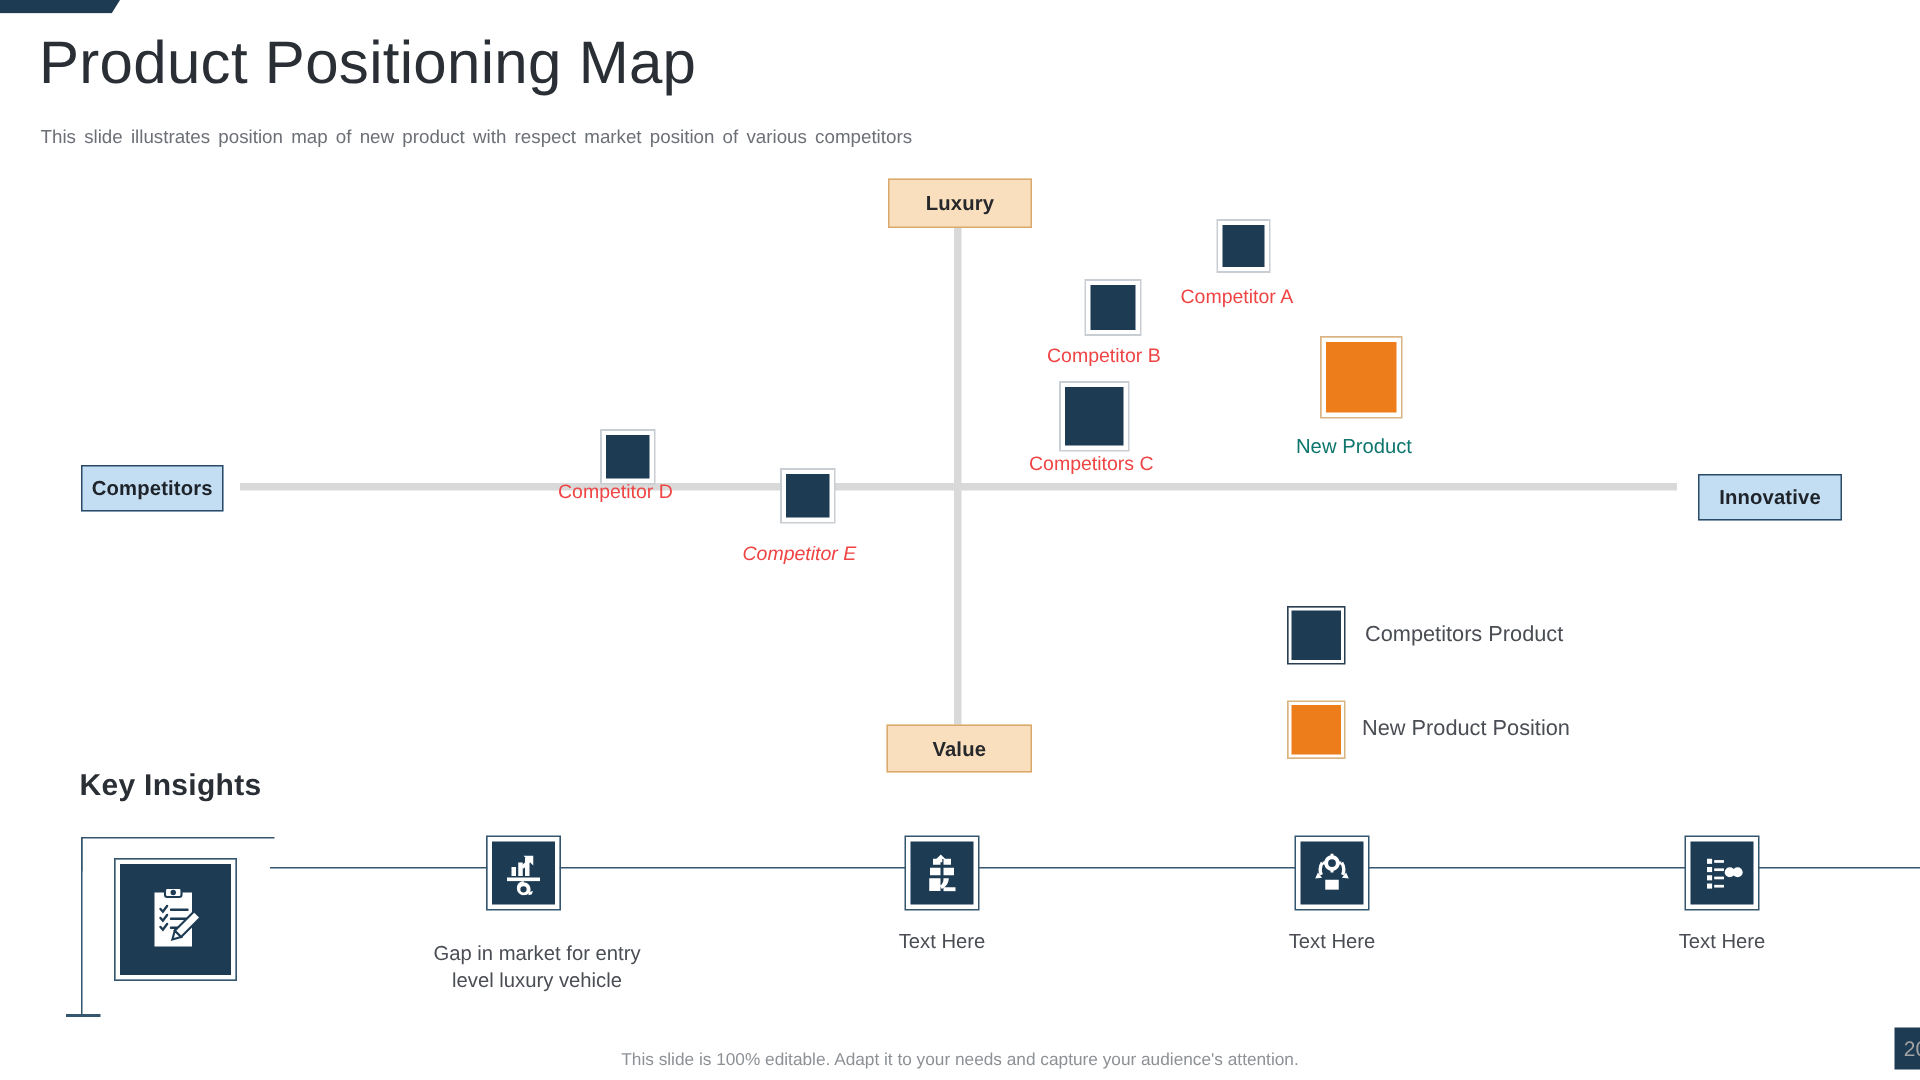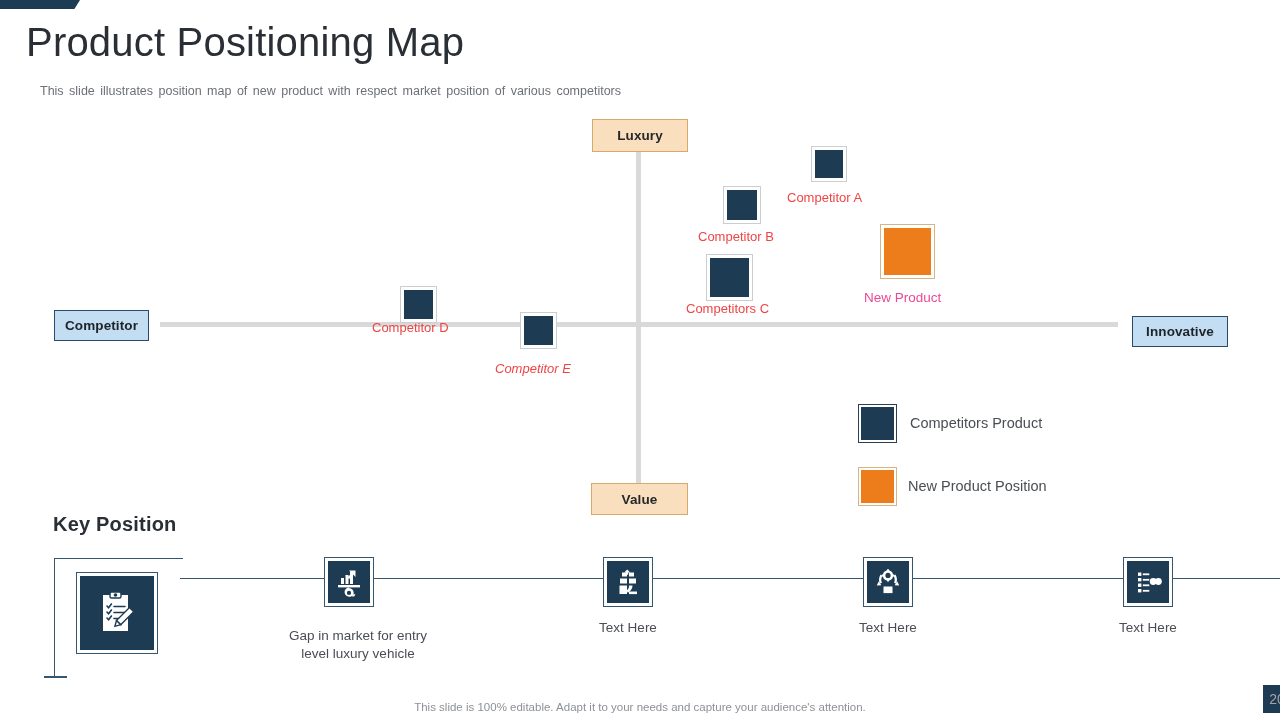--- a/index.html
+++ b/index.html
@@ -14,21 +14,21 @@
     background:#1d3b53;
     clip-path:polygon(0 0,100% 0,93% 100%,0 100%);
   }
   .page-title{
     position:absolute;left:26px;top:20px;
     font-size:40px;font-weight:400;letter-spacing:.2px;
     color:#2a2f35;white-space:nowrap;
   }
   .page-subtitle{
     position:absolute;left:27px;top:84px;
-    font-size:12.5px;color:#6c7076;white-space:nowrap;word-spacing:2px;margin-left:13px;
+    font-size:12.5px;color:#6c7076;white-space:nowrap;word-spacing:2px;
   }
 
   
   .axis-v{
     position:absolute;left:636px;top:148px;width:5px;height:336px;
     background:#d9d9d9;
   }
   .axis-h{
     position:absolute;left:160px;top:322px;width:958px;height:5px;
     background:#d9d9d9;
@@ -123,48 +123,48 @@
 <div class="corner-accent"></div>
 
 <div class="page-title">Product Positioning Map</div>
 <div class="page-subtitle">This slide illustrates position map of new product with respect market position of various  competitors</div>
 
 <div class="axis-v"></div>
 <div class="axis-h"></div>
 
 <div class="pill pill-luxury">Luxury</div>
 <div class="pill pill-value">Value</div>
-<div class="pill pill-trad">Competitor</div>
+<div class="pill pill-trad">Competitors</div>
 <div class="pill pill-inno">Innovative</div>
 
 <div class="marker marker-navy" style="left:812px;top:147px;width:34px;height:34px;"></div>
 <div class="marker-label" style="left:787px;top:190px;">Competitor A</div>
 
 <div class="marker marker-navy" style="left:724px;top:187px;width:36px;height:36px;"></div>
 <div class="marker-label" style="left:698px;top:229px;">Competitor B</div>
 
 <div class="marker marker-navy" style="left:707px;top:255px;width:45px;height:45px;"></div>
 <div class="marker-label" style="left:686px;top:301px;">Competitors C</div>
 
 <div class="marker marker-navy" style="left:401px;top:287px;width:35px;height:35px;"></div>
 <div class="marker-label" style="left:372px;top:320px;text-align:right;">Competitor D</div>
 
 <div class="marker marker-navy" style="left:521px;top:313px;width:35px;height:35px;"></div>
 <div class="marker-label" style="left:495px;top:361px;font-style:italic;">Competitor E</div>
 
 <div class="marker marker-orange" style="left:881px;top:225px;width:53px;height:53px;"></div>
-<div class="marker-label" style="left:864px;top:290px;font-size:13.5px;color:#ec4899;">New Product</div>
+<div class="marker-label" style="left:864px;top:290px;font-size:13.5px;color:#0f766e;">New Product</div>
 
 <div class="legend-sw legend-sw-navy" style="left:859px;top:405px;width:37px;height:37px;"></div>
 <div class="legend-text" style="left:910px;top:415px;">Competitors Product</div>
 
 <div class="legend-sw legend-sw-orange" style="left:859px;top:468px;width:37px;height:37px;"></div>
 <div class="legend-text" style="left:908px;top:478px;">New Product Position</div>
 
-<div class="ki-title">Key Position</div>
+<div class="ki-title">Key Insights</div>
 <div class="ki-bracket"></div>
 <div class="ki-bracket2"></div>
 <div class="ki-stem"></div>
 <div class="ki-foot"></div>
 
 <div class="ki-mainicon">
   <svg width="52" height="52" viewBox="0 0 52 52" aria-hidden="true">
     <rect x="12" y="8" width="25" height="36" fill="#ffffff"></rect>
     <rect x="19" y="5" width="11" height="6" rx="1.5" fill="#ffffff" stroke="#1d3b53" stroke-width="1.4"></rect>
     <circle cx="24.5" cy="8" r="1.8" fill="#1d3b53"></circle>

